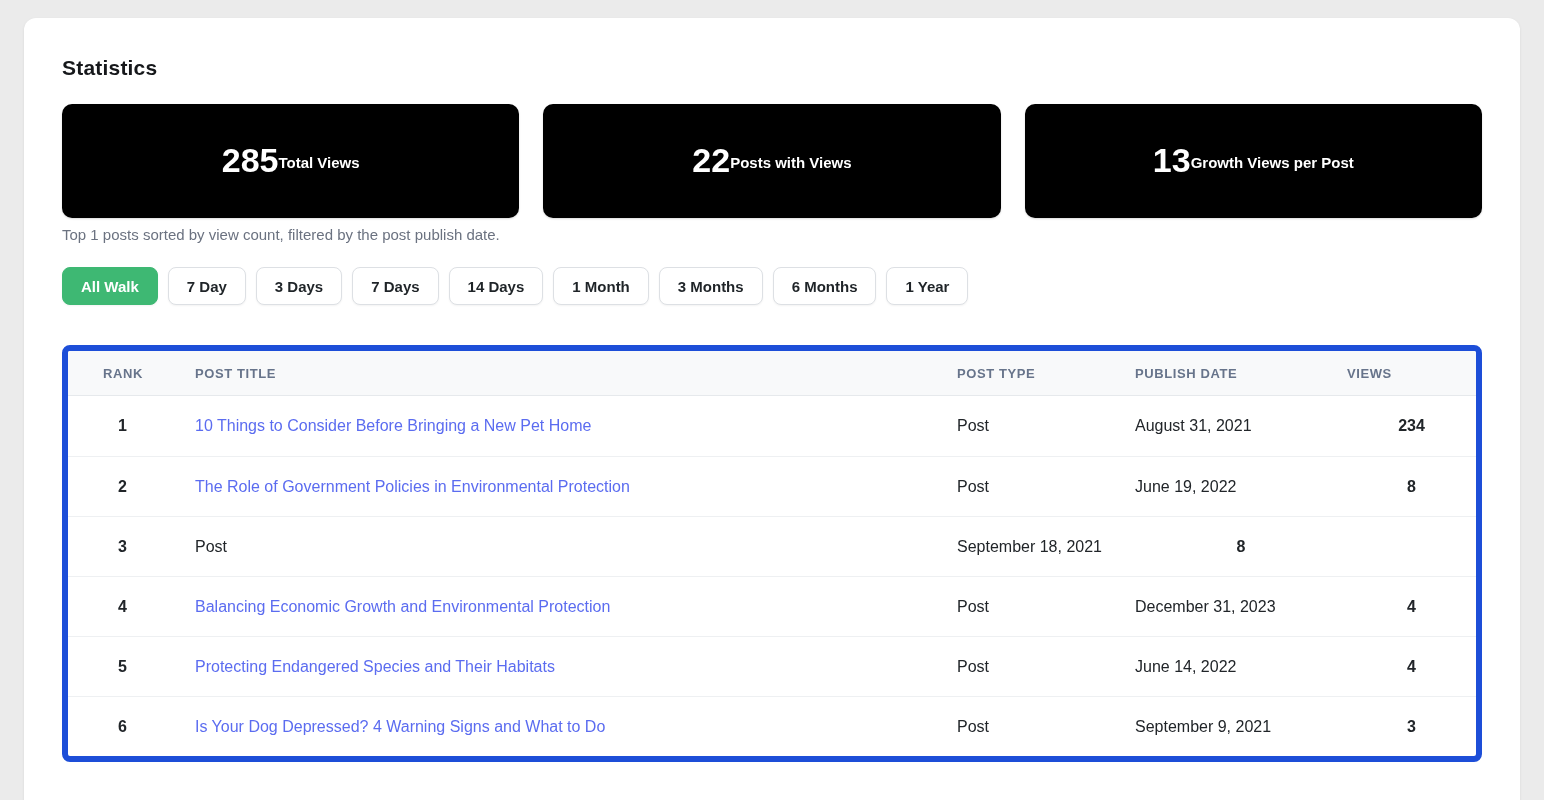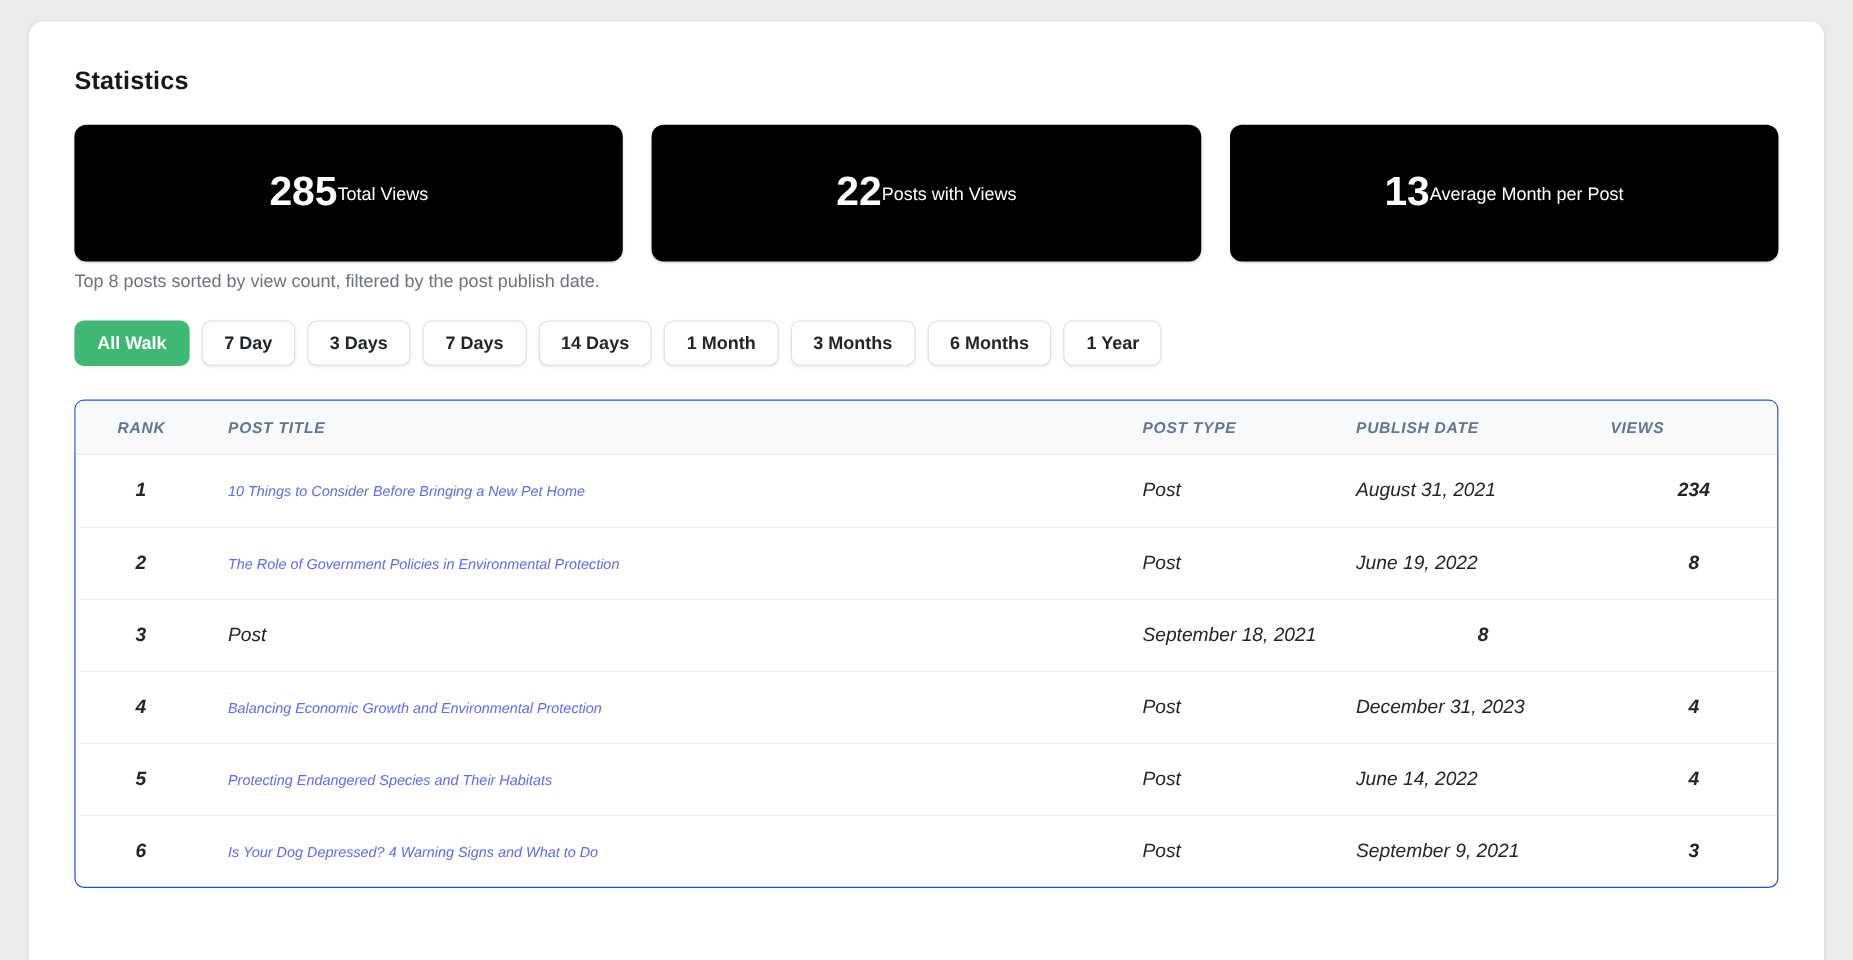--- a/index.html
+++ b/index.html
@@ -34,21 +34,21 @@
   .stat-card {
     flex: 1; height: 114px;
     background: var(--card-black);
     border-radius: 10px;
     display: flex; flex-direction: row;
     align-items: center; justify-content: center;
     color: #ffffff;
     box-shadow: 0 1px 2px rgba(0,0,0,0.15);
   }
   .stat-value { font-size: 34px; font-weight: 700; line-height: 1.1; }
-  .stat-label { font-size: 15px; font-weight: 400; margin-top: 3px; }
+  .stat-label { font-size: 15px; font-weight: 700; margin-top: 3px; }
 
   h2.section-title {
     font-size: 20px; font-weight: 700; color: #16181b;
     margin-top: 36px;
   }
   p.section-subtitle {
     font-size: 15px; color: #6b7280;
     margin-top: 8px;
   }
 
@@ -66,26 +66,25 @@
     cursor: pointer;
     white-space: nowrap;
   }
   .filter-btn.active {
     background: var(--accent-green);
     border-color: var(--accent-green);
     color: #ffffff;
   }
 
   .posts-table {
-    margin-top: 28px;
-    border: 1px solid #1d4ed8;
+    margin-top: 40px;
+    border: 6px solid #1d4ed8;
     border-radius: 8px;
     overflow: hidden;
     background: #ffffff;
-    font-style: italic;
   }
   .t-head, .t-row {
     display: grid;
     grid-template-columns: 127px 762px 178px 212px 1fr;
     align-items: center;
   }
   .t-head {
     height: 45px;
     background: #f8f9fa;
     border-bottom: 1px solid #e6e9ec;
@@ -96,21 +95,21 @@
     letter-spacing: 0.6px;
   }
   .h-cell.rank { padding-left: 35px; }
   .t-row { height: 60px; }
   .t-row + .t-row { border-top: 1px solid #eef0f2; }
   .cell { font-size: 16px; color: #212529; }
   .cell.rank { padding-left: 50px; font-weight: 600; }
   .post-link {
     color: var(--link-blue);
     text-decoration: none;
-    font-size: 12px;
+    font-size: 16px;
     cursor: pointer;
     text-align: center;
   }
   .cell.views { text-align: center; font-weight: 600; }
 </style>
 </head>
 <body>
 
 <div class="page">
   <div class="panel">
@@ -124,25 +123,25 @@
           <div class="stat-label">Total Views</div>
         </div>
 
         <div class="stat-card">
           <div class="stat-value">22</div>
           <div class="stat-label">Posts with Views</div>
         </div>
 
         <div class="stat-card">
           <div class="stat-value">13</div>
-          <div class="stat-label">Average Month per Post</div>
+          <div class="stat-label">Growth Views per Post</div>
         </div>
       </div>
 
-    <p class="section-subtitle">Top 8 posts sorted by view count, filtered by the post publish date.</p>
+    <p class="section-subtitle">Top 1 posts sorted by view count, filtered by the post publish date.</p>
 
     <div class="filters">
 
         <button class="filter-btn active">All Walk</button>
 
         <button class="filter-btn">7 Day</button>
 
         <button class="filter-btn">3 Days</button>
 
         <button class="filter-btn">7 Days</button>

